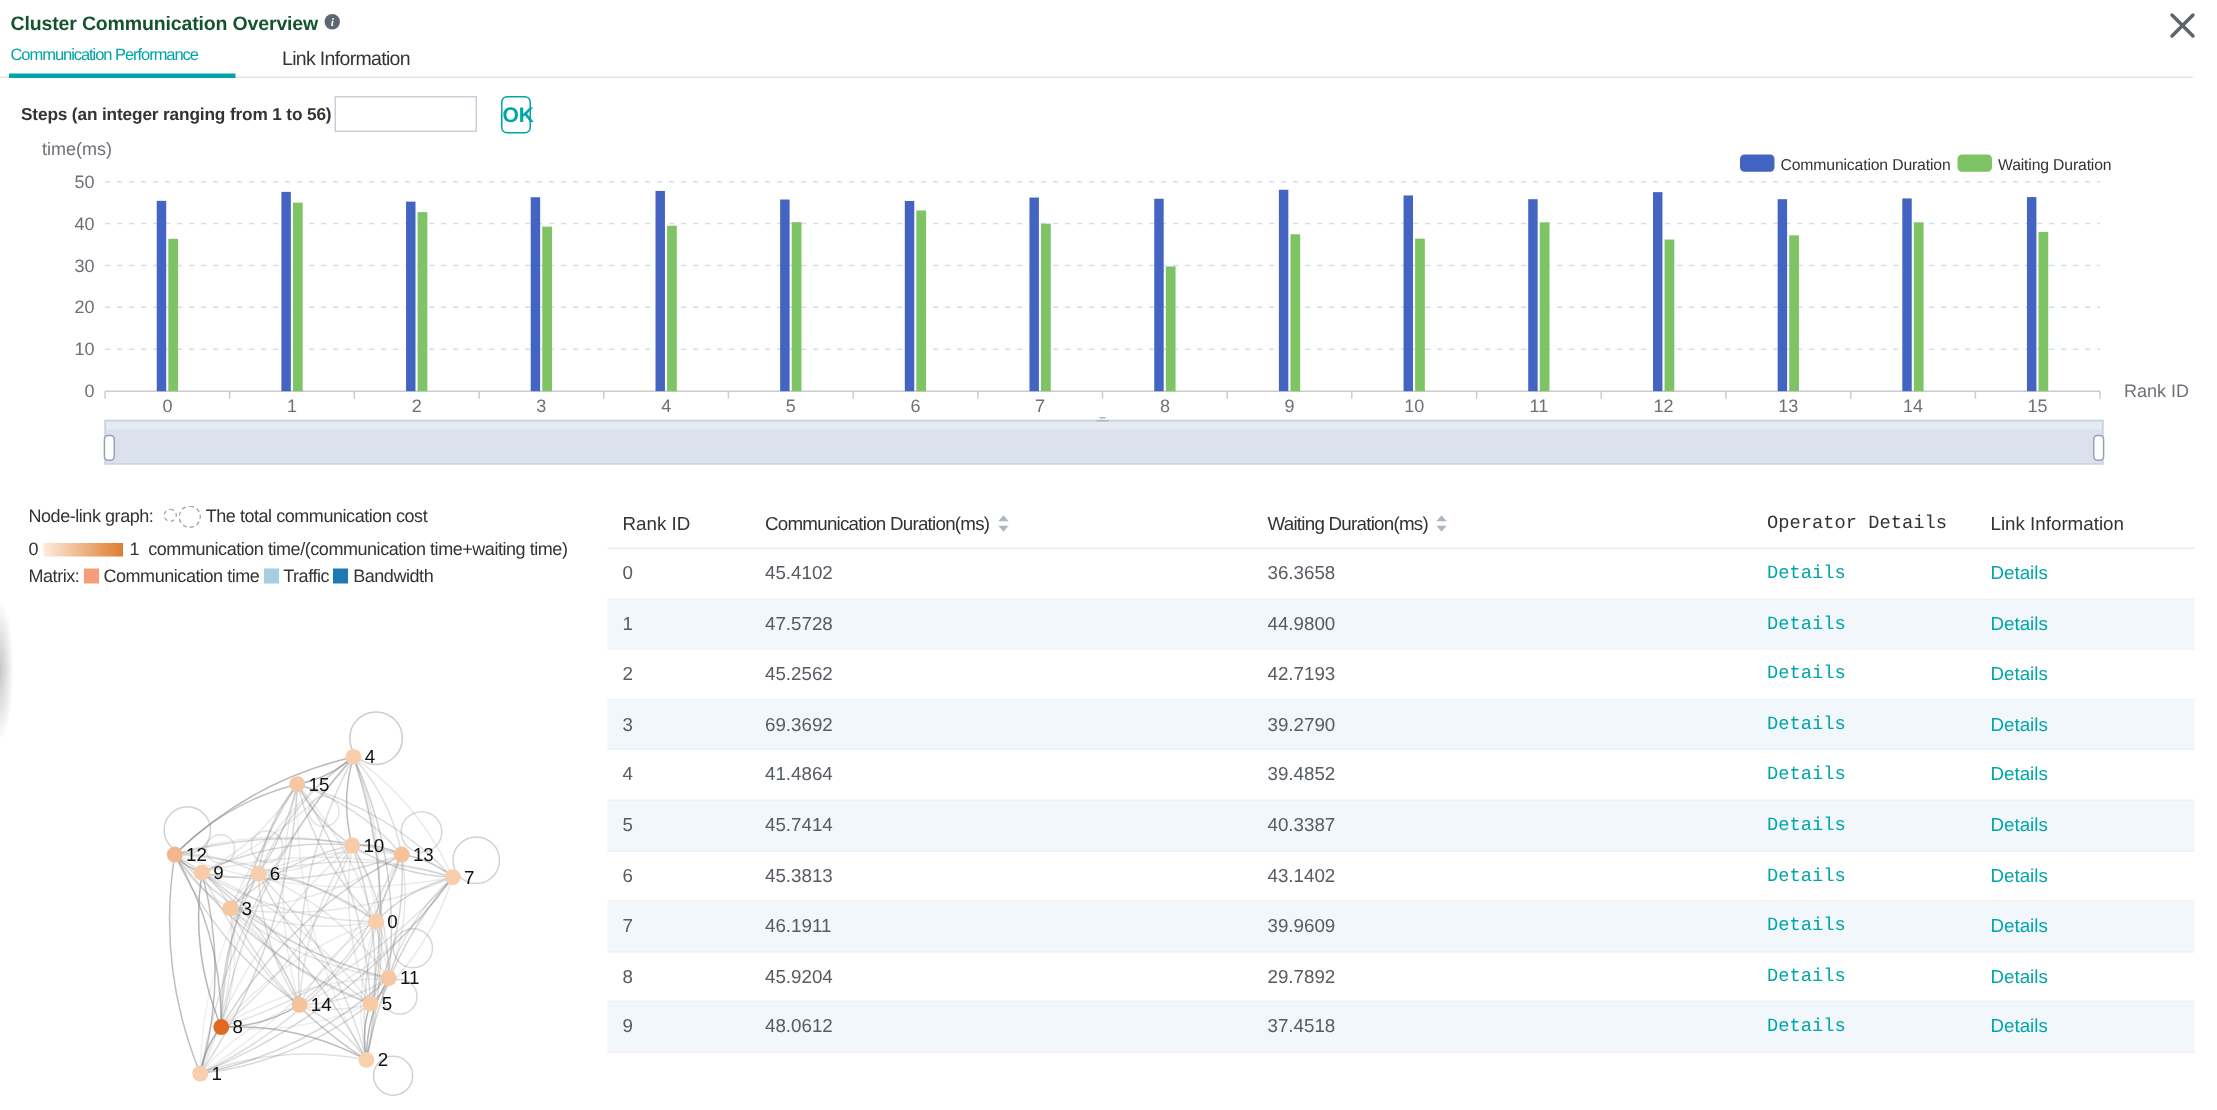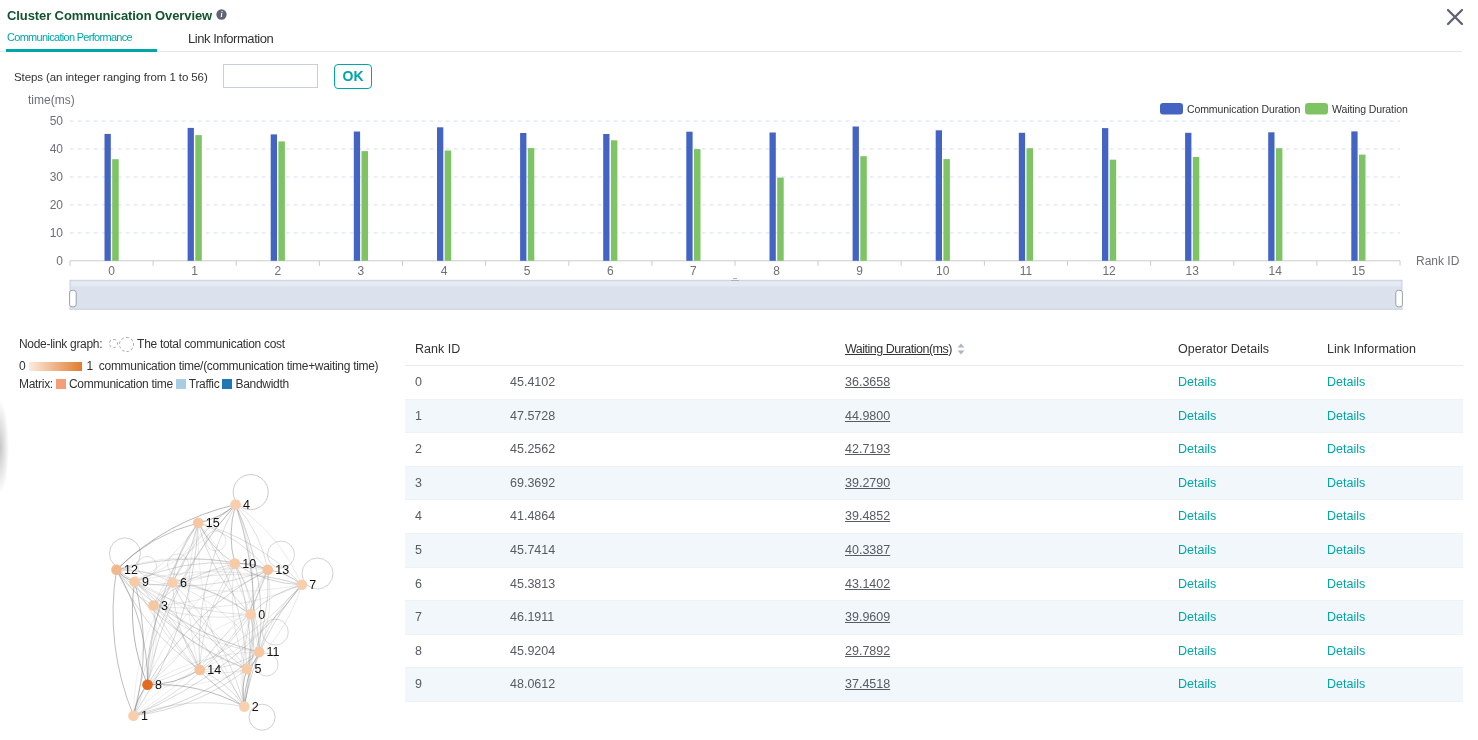--- a/index.html
+++ b/index.html
@@ -2,33 +2,33 @@
 <html><head><meta charset="utf-8">
 <style>
 * { margin:0; padding:0; box-sizing:border-box; }
 body { width:1478px; height:740px; background:#fff; font-family:"Liberation Sans",sans-serif; position:relative; overflow:hidden; }
 .title { position:absolute; left:7px; top:8px; font-size:13px; font-weight:bold; color:#14532d; letter-spacing:-0.1px; }
 .tabs { position:absolute; left:7px; top:31px; font-size:11px; letter-spacing:-0.7px; color:#333; }
 .tab-act { color:#00a5a7; }
 .tab2 { position:absolute; left:188px; top:31px; font-size:13px; letter-spacing:-0.45px; color:#333; }
 .tabline { position:absolute; left:0; top:50.5px; width:1462px; height:1px; background:#e2e6ec; }
 .tabline-act { position:absolute; left:6px; top:49px; width:151px; height:3px; background:#00a5a7; }
-.steps { position:absolute; left:14px; top:71px; font-size:11.5px; letter-spacing:-0.1px; color:#333; }
+.steps { position:absolute; left:14px; top:71px; font-size:11.5px; letter-spacing:-0.1px; color:#333;font-weight:bold; }
 .sinput { position:absolute; left:223px; top:64px; width:95px; height:24px; border:1px solid #c9cfd8; background:#fff; }
-.okbtn { position:absolute; left:334px; top:63.5px; width:38px; height:25px; border:1.5px solid #00a5a7; border-radius:4px; color:#00a5a7; font-size:14px; font-weight:bold; text-align:center; line-height:22px; }
+.okbtn { position:absolute; left:334px; top:63.5px; width:20px; height:25px; border:1.5px solid #00a5a7; border-radius:4px; color:#00a5a7; font-size:14px; font-weight:bold; text-align:center; line-height:22px; }
 .lg { position:absolute; font-size:12px; letter-spacing:-0.3px; color:#333; white-space:nowrap; }
 .sw { display:inline-block; width:10px; height:10px; vertical-align:-1px; }
 .grad { display:inline-block; width:53px; height:9px; vertical-align:-1px; background:linear-gradient(to right,#fcebdd,#e07c2e); margin:0 4px; }
 .dcirc { display:inline-block; border:1px dashed #aaa; border-radius:50%; }
 .table { position:absolute; left:405px; top:333px; width:1058px; font-size:12.5px; color:#333; }
 .th { height:33px; line-height:33px; color:#333; border-bottom:1px solid #e6ebf2; position:relative; }
 .tr { height:33.6px; line-height:33.6px; color:#575b63; border-bottom:1px solid #eef1f6; position:relative; }
 .odd { background:#f2f7fc; }
 .c1,.c2,.c3,.c4,.c5 { position:absolute; top:0; }
-.c1 { left:10px; } .c2 { left:105px; } .c3 { left:440px;text-decoration:underline; } .c4 { left:773px; } .c5 { left:922px; }
+.c1 { left:10px; } .c2 { left:105px; } .c3 { left:440px; } .c4 { left:773px;font-family:Liberation Mono, monospace; } .c5 { left:922px; }
 .lnk { color:#00a5a7; }
 .drawer { position:absolute; left:0; top:400px; width:9px; height:94px; background:radial-gradient(ellipse 9px 47px at 0 50%, rgba(105,105,105,0.38), rgba(120,120,120,0.0) 100%); }
 </style></head>
 <body>
 <div class="title">Cluster Communication Overview<svg width="11" height="11" viewBox="0 0 12 12" style="vertical-align:0px;margin-left:4px">
       <circle cx="6" cy="6" r="5.6" fill="#5e6673"></circle>
       <text x="6" y="9" font-size="8.5" font-style="italic" font-weight="bold" fill="#fff" text-anchor="middle" font-family="Liberation Serif,serif">i</text>
     </svg></div>
 <svg style="position:absolute;left:1446px;top:8px" width="18" height="18" viewBox="0 0 18 18">
     <path d="M2 2 L16 16 M16 2 L2 16" stroke="#5e6370" stroke-width="2.3" stroke-linecap="round"></path>
@@ -293,20 +293,24 @@
 <circle cx="59.5" cy="229.7" r="5.3" fill="#e2691f"></circle>
 <text x="67.0" y="233.9" font-size="12.5" fill="#111">8</text>
 <circle cx="156.3" cy="251.6" r="5.3" fill="#f8d0ae"></circle>
 <text x="163.8" y="255.8" font-size="12.5" fill="#111">2</text>
 <circle cx="45.5" cy="260.7" r="5.3" fill="#f8cead"></circle>
 <text x="53.0" y="264.9" font-size="12.5" fill="#111">1</text>
 </svg>
 <div class="table">
 <div class="th">
       <div class="c1">Rank ID</div>
+      <div class="c2" style="letter-spacing:-0.5px">Communication Duration(ms)<svg width="10" height="12" viewBox="0 0 10 12" style="vertical-align:-2px;margin-left:4px">
+          <path d="M5 0.5 L8.4 4.5 L1.6 4.5 Z" fill="#aeb5c2"></path>
+          <path d="M5 11.5 L8.4 7.5 L1.6 7.5 Z" fill="#aeb5c2"></path>
+        </svg></div>
       <div class="c3" style="letter-spacing:-0.5px">Waiting Duration(ms)<svg width="10" height="12" viewBox="0 0 10 12" style="vertical-align:-2px;margin-left:4px">
           <path d="M5 0.5 L8.4 4.5 L1.6 4.5 Z" fill="#aeb5c2"></path>
           <path d="M5 11.5 L8.4 7.5 L1.6 7.5 Z" fill="#aeb5c2"></path>
         </svg></div>
       <div class="c4">Operator Details</div>
       <div class="c5">Link Information</div>
     </div>
 <div class="tr">
       <div class="c1">0</div>
       <div class="c2">45.4102</div>

